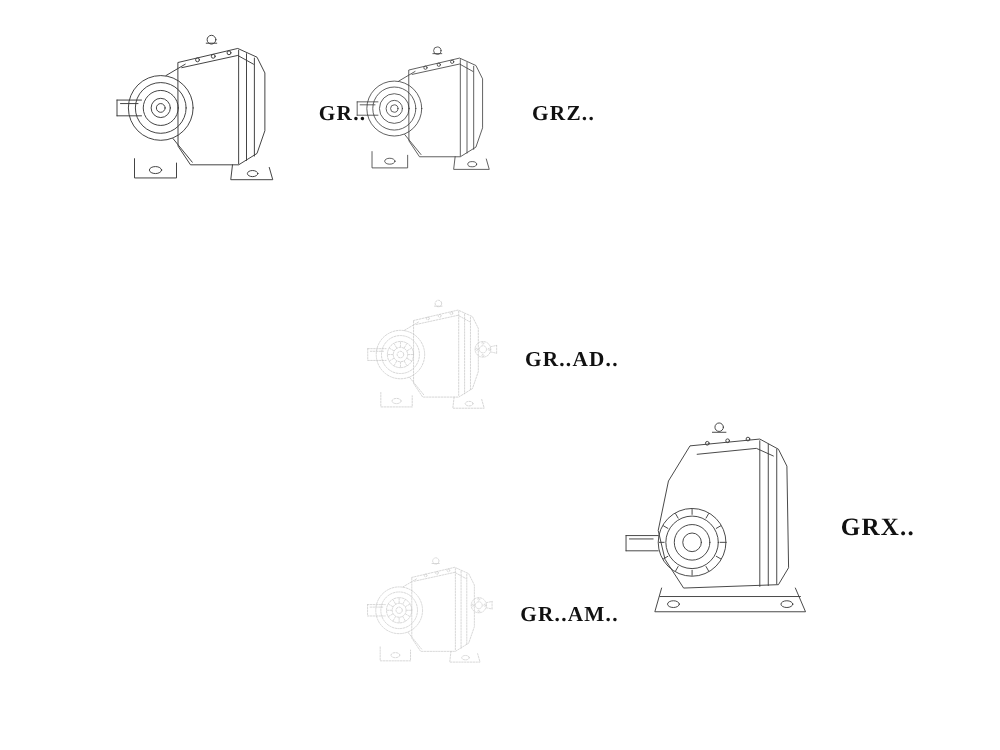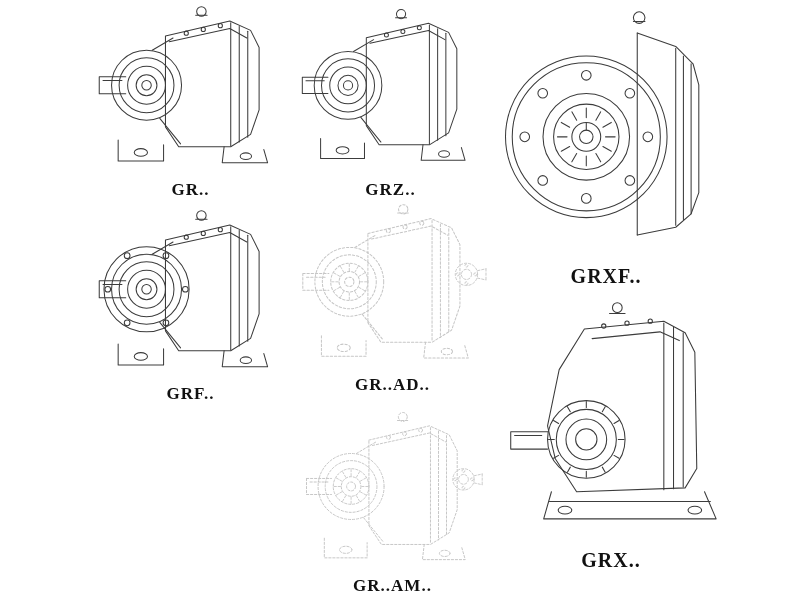--- a/index.html
+++ b/index.html
@@ -11,21 +11,21 @@
   html,body{margin:0;padding:0;background:#f4f4f4;}
   .page{
     position:relative;
     width:800px;height:600px;
     background:var(--background);
     overflow:hidden;
     font-family:"Liberation Serif","DejaVu Serif",serif;
   }
   figure.item{
     position:absolute;margin:0;padding:0;
-    display:flex;flex-direction:column;align-items:center;
+    display:flex;align-items:center;gap:20px;
   }
   .drawing{display:flex;align-items:center;justify-content:center;}
   .drawing svg{display:block;width:100%;height:100%;}
   .line-art{color:var(--line);}
   .ghost-art{color:var(--ghost-line);stroke-dasharray:2.5 2;}
   figcaption.code{
     margin-top:3px;
     font-weight:700;
     font-size:17px;
     letter-spacing:1px;
@@ -153,46 +153,30 @@
 
   <figure class="item" style="left:88px;top:2px;width:205px;">
     <div class="drawing" style="width:200px;height:175px;">
       <svg class="line-art" viewBox="0 0 210 185">
           <use href="#gb-iso"></use>
         </svg>
     </div>
     <figcaption class="code">GR..</figcaption>
   </figure>
 
-  <figure class="item" style="left:293px;top:2px;width:195px;">
+  <figure class="item" style="left:281px;top:2px;width:195px;">
     <div class="drawing" style="width:192px;height:175px;">
       <svg class="line-art" viewBox="0 0 210 185">
           <use href="#gb-iso"></use>
         </svg>
     </div>
     <figcaption class="code">GRZ..</figcaption>
   </figure>
 
-  <figure class="item" style="left:487px;top:4px;width:238px;">
-    <div class="drawing" style="width:226px;height:258px;">
-      <svg class="line-art" viewBox="0 0 235 268">
-          <use href="#gb-front"></use>
-        </svg>
-    </div>
-    <figcaption class="code lg">GRXF..</figcaption>
-  </figure>
-
-  <figure class="item" style="left:88px;top:206px;width:205px;">
-    <div class="drawing" style="width:200px;height:175px;">
-      <svg class="line-art" viewBox="0 0 210 185">
-          <use href="#gb-iso-flange"></use>
-        </svg>
-    </div>
-    <figcaption class="code">GRF..</figcaption>
-  </figure>
+
 
   <figure class="item" style="left:290px;top:200px;width:205px;">
     <div class="drawing" style="width:200px;height:172px;">
       <svg class="line-art ghost-art" viewBox="0 0 210 185">
           <use href="#gb-iso-adapter"></use>
         </svg>
     </div>
     <figcaption class="code">GR..AD..</figcaption>
   </figure>
 

